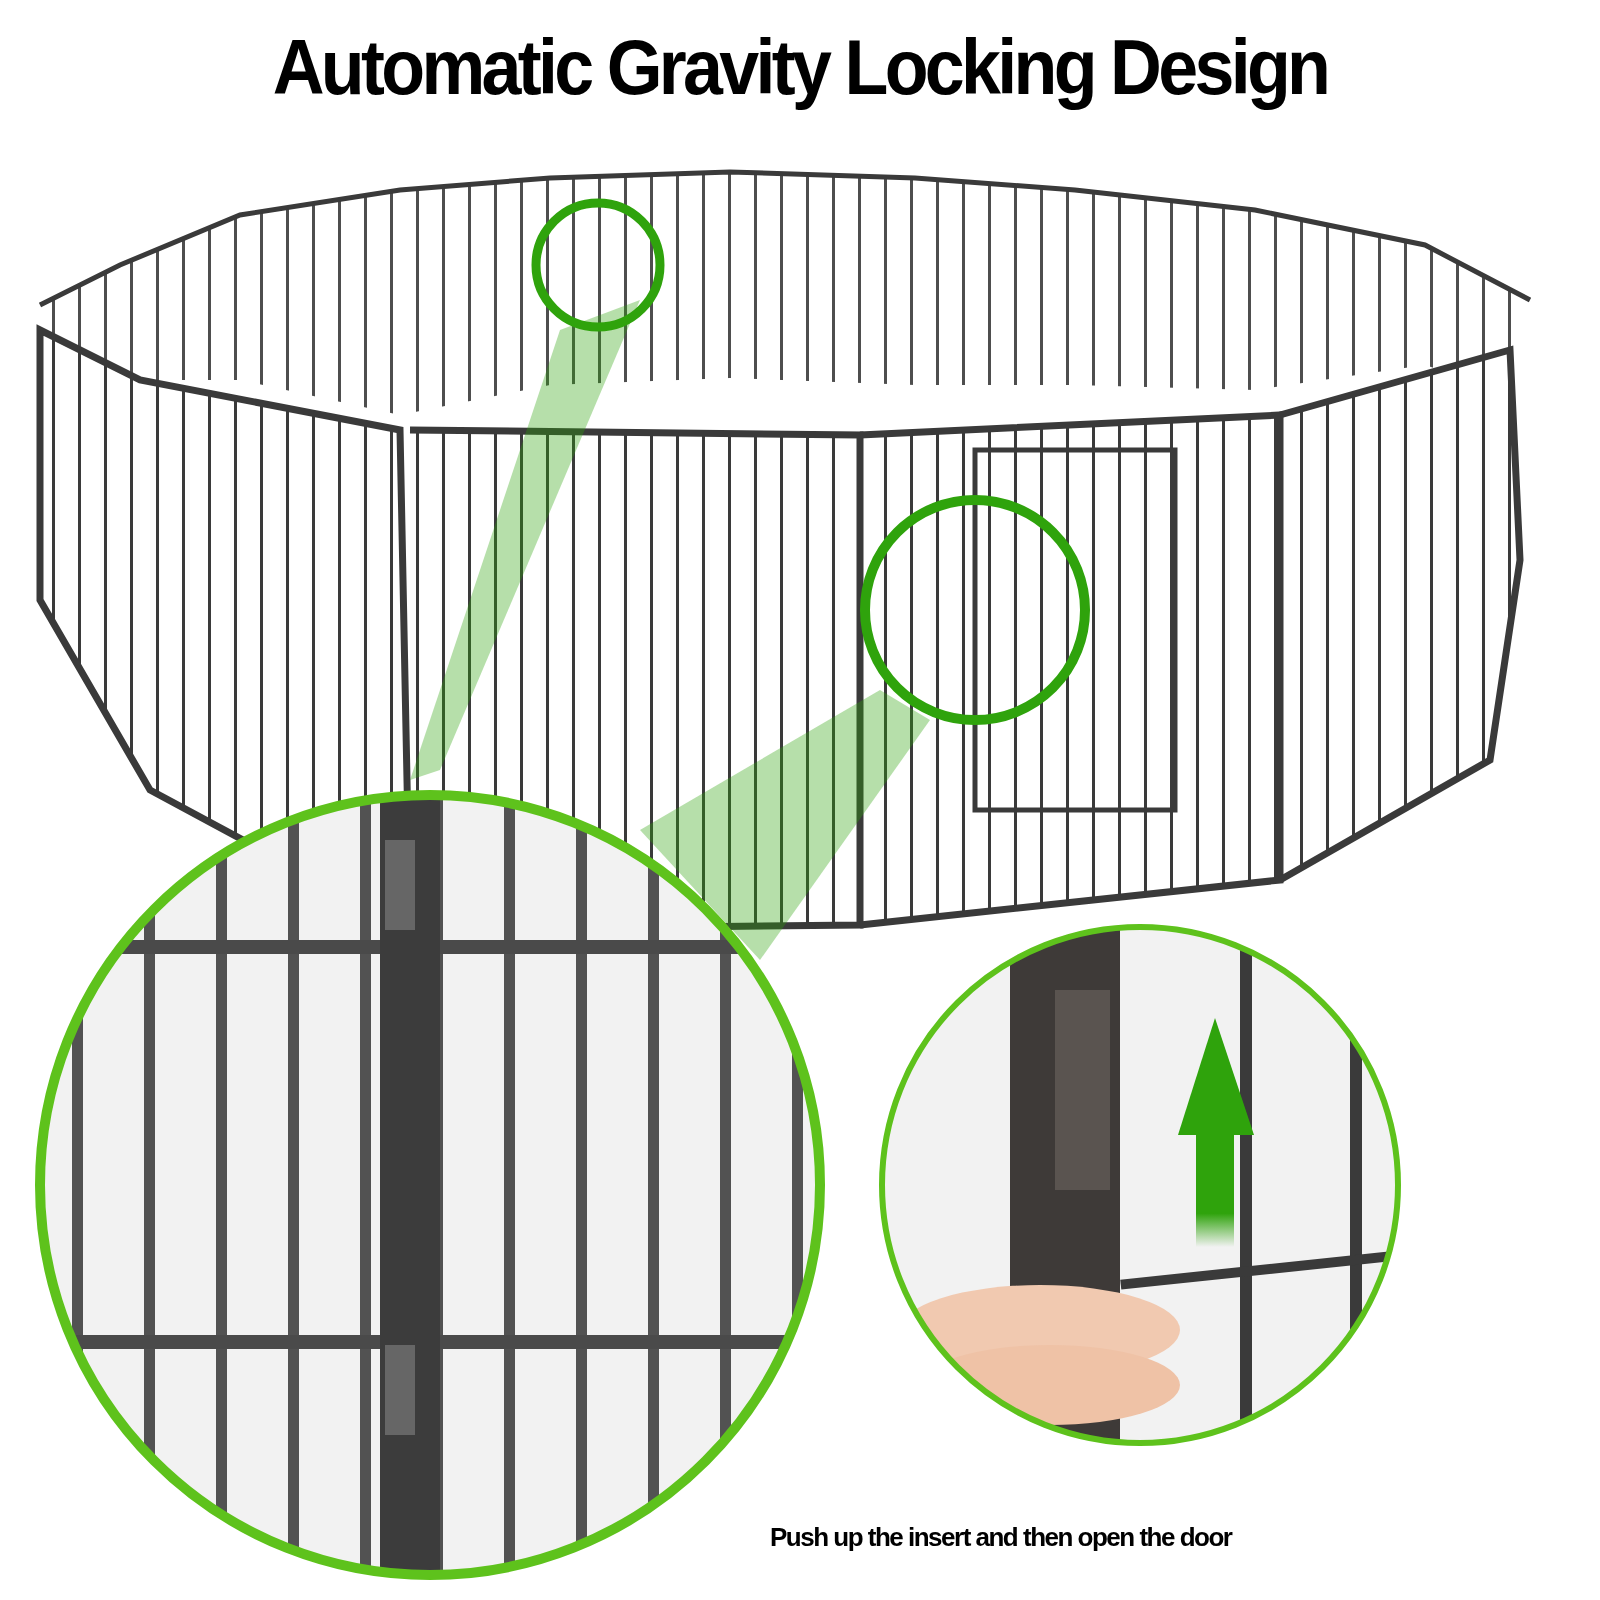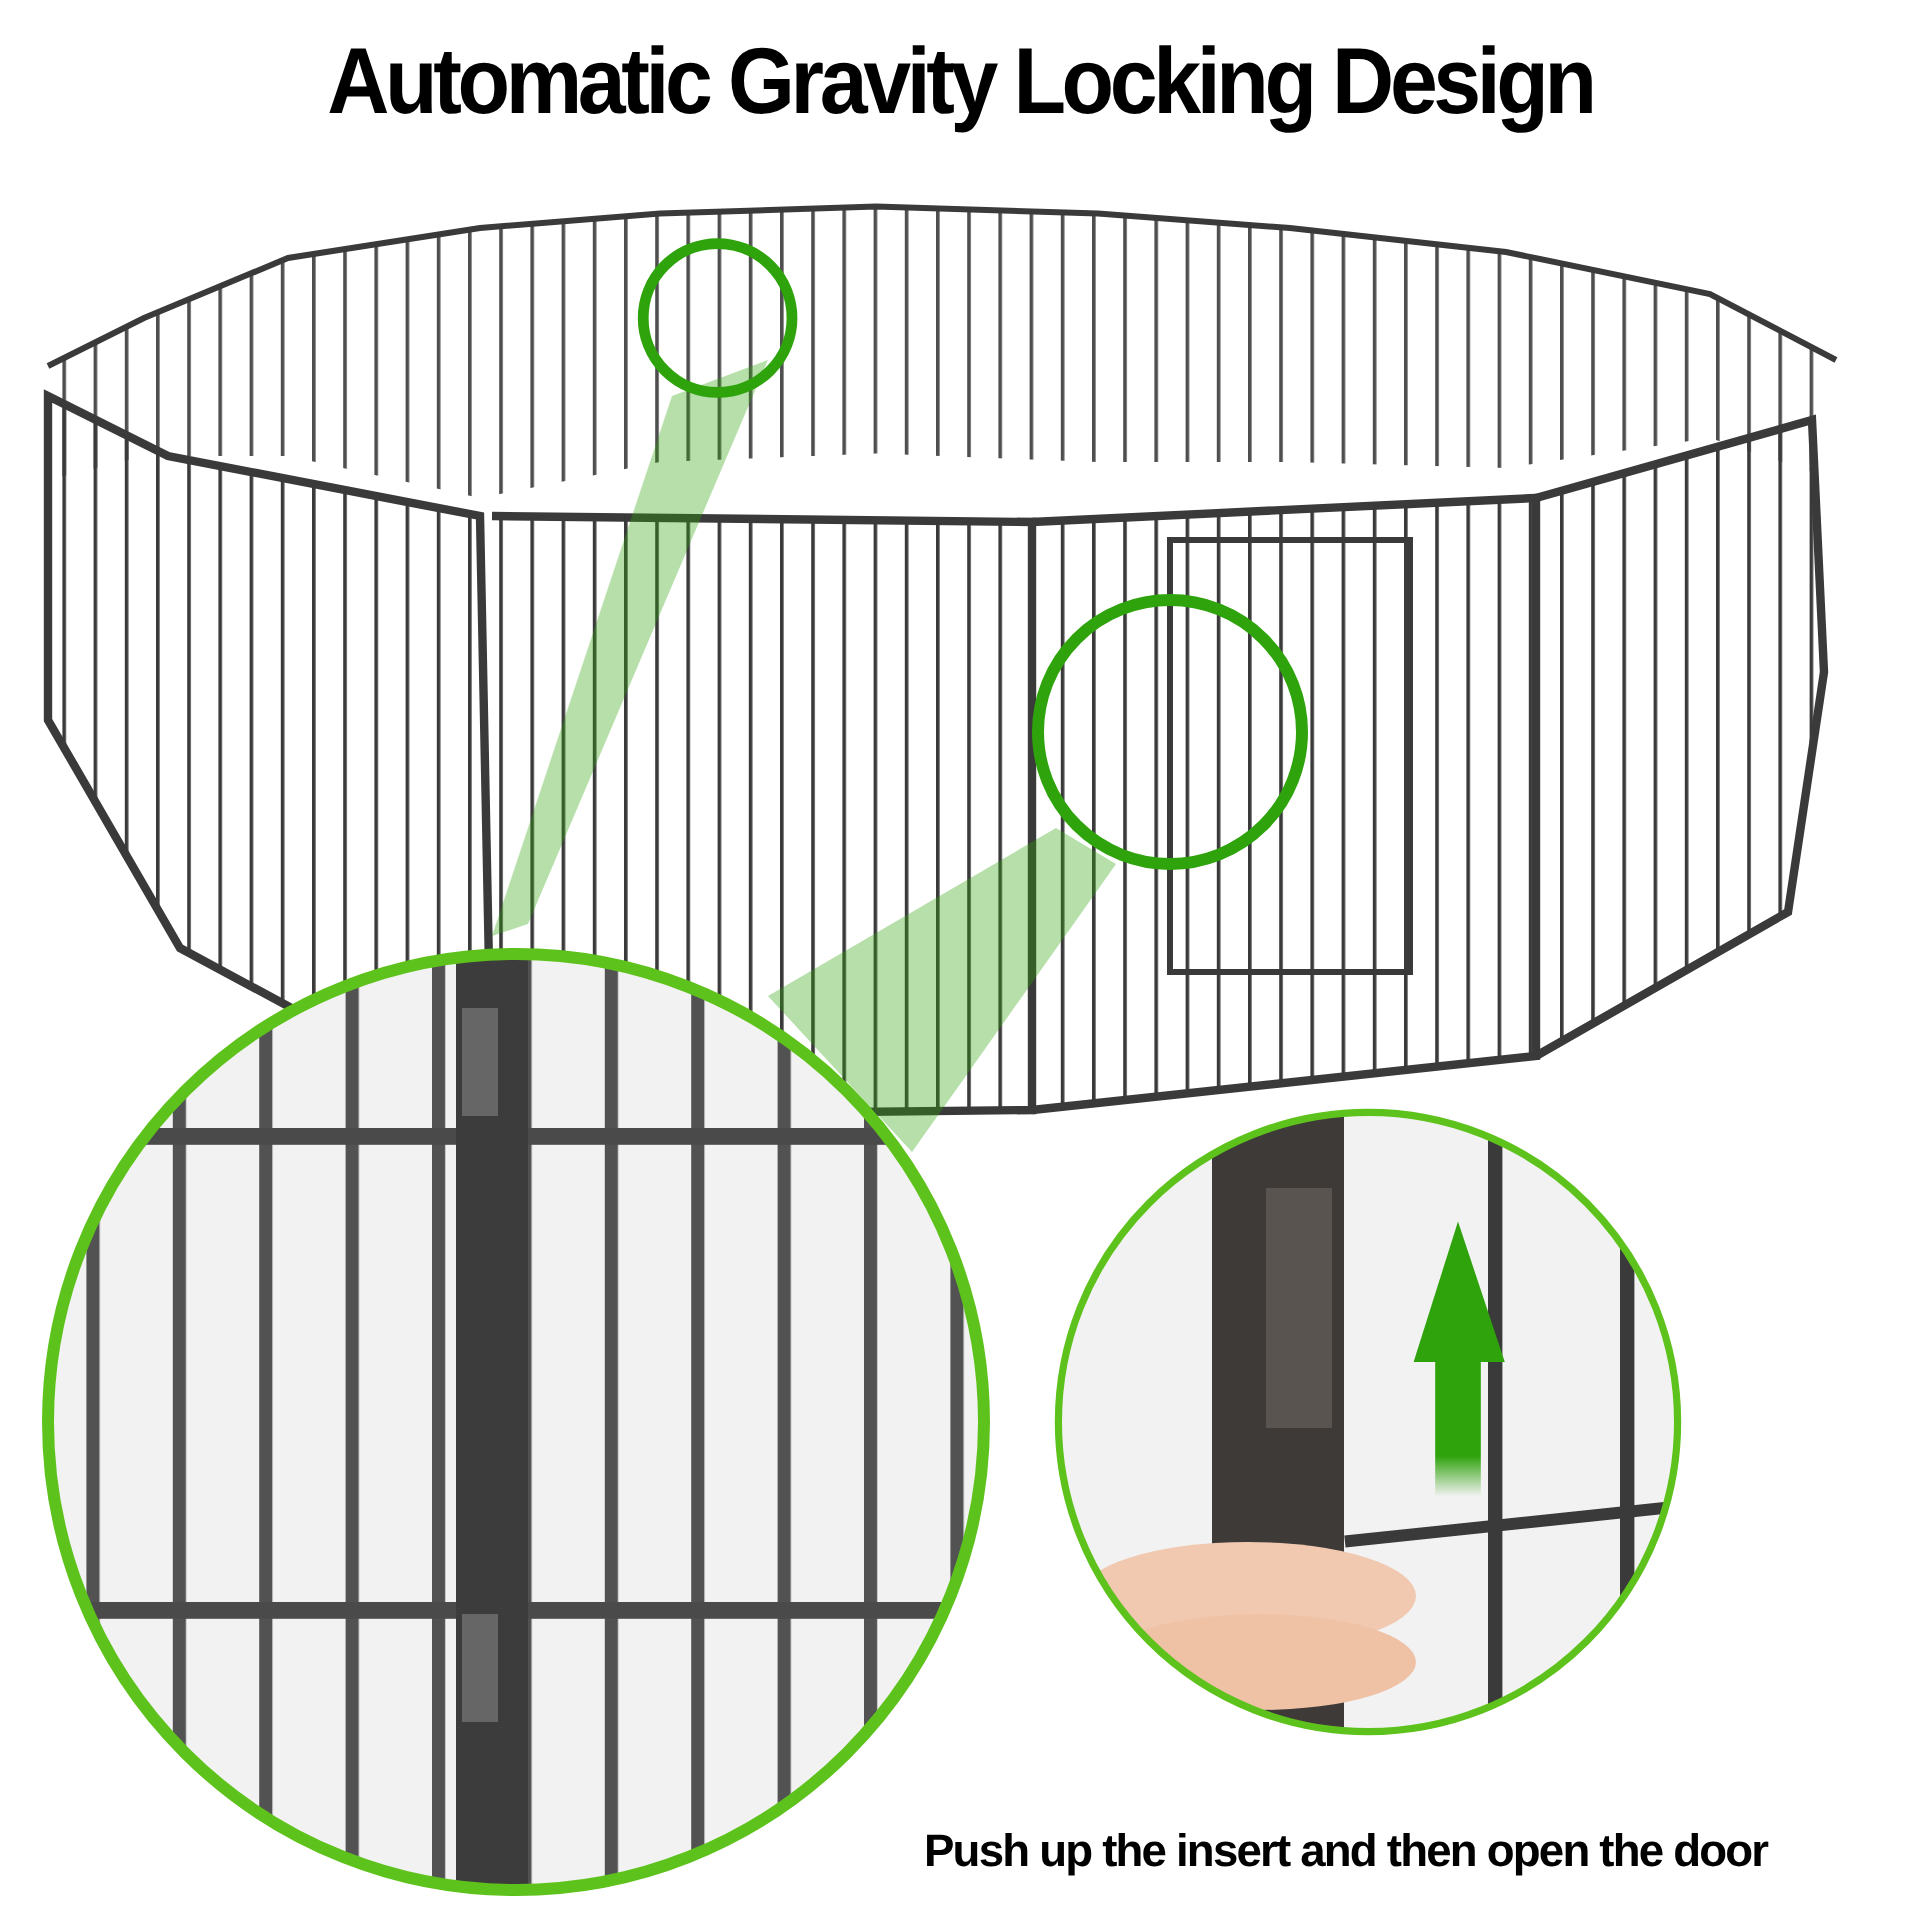--- a/index.html
+++ b/index.html
@@ -1,18 +1,18 @@
 <!DOCTYPE html>
 <html><head>
 <meta charset="utf-8">
 <style>
   html, body { margin:0; padding:0; background:#ffffff; }
   body { width:1600px; height:1600px; position:relative; overflow:hidden; font-family:"Liberation Sans", sans-serif; }
   .title { position:absolute; top:22px; left:0; width:1600px; text-align:center; font-size:78px; font-weight:bold; color:#000; letter-spacing:-4px; transform:scaleX(0.92); }
-  .caption { position:absolute; top:1522px; left:770px; font-size:38px; font-weight:bold; color:#000; letter-spacing:-1.5px; white-space:nowrap; }
+  .caption { position:absolute; top:1522px; left:770px; font-size:26px; font-weight:bold; color:#000; letter-spacing:-1.5px; white-space:nowrap; }
   svg { position:absolute; left:0; top:0; }
 </style>
 </head>
 <body>
 
 <div class="title">Automatic Gravity Locking Design</div>
 
 <svg width="1600" height="1600" viewBox="0 0 1600 1600">
   <defs>
     <pattern id="bars" width="26" height="10" patternUnits="userSpaceOnUse">

